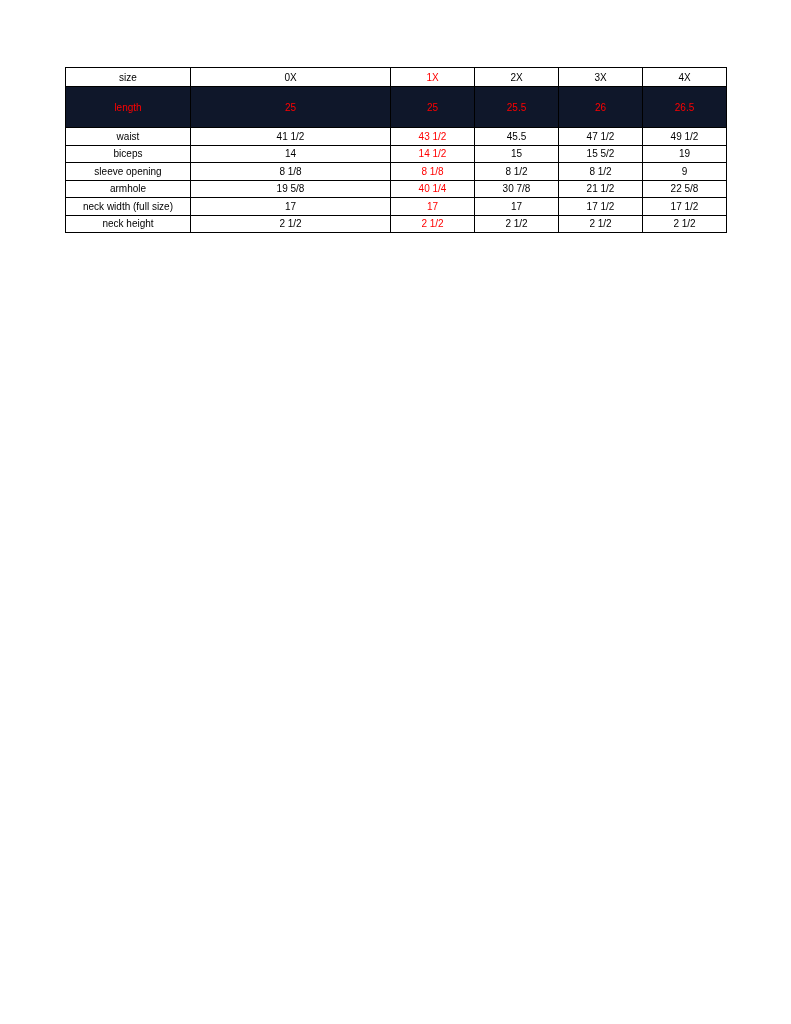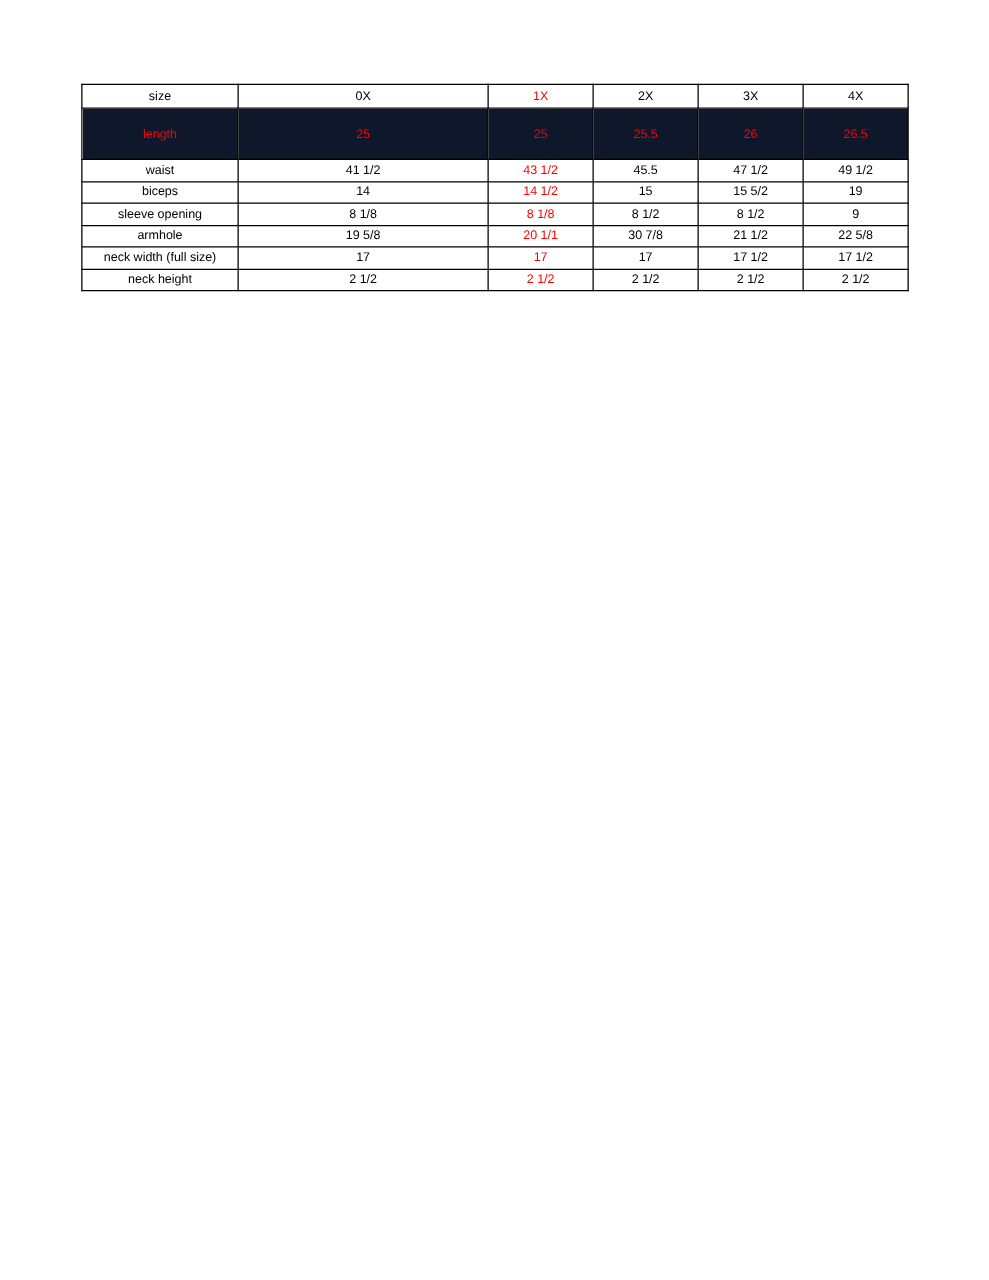--- a/index.html
+++ b/index.html
@@ -109,21 +109,21 @@
             <td class="plain">sleeve opening</td>
             <td class="plain">8 1/8</td>
             <td class="red">8 1/8</td>
             <td class="plain">8 1/2</td>
             <td class="plain">8 1/2</td>
             <td class="plain">9</td>
           </tr>
           <tr class="row-data">
             <td class="plain">armhole</td>
             <td class="plain">19 5/8</td>
-            <td class="red">20 1/1</td>
+            <td class="red">40 1/4</td>
             <td class="plain">30 7/8</td>
             <td class="plain">21 1/2</td>
             <td class="plain">22 5/8</td>
           </tr>
           <tr class="row-data">
             <td class="plain">neck width (full size)</td>
             <td class="plain">17</td>
             <td class="red">17</td>
             <td class="plain">17</td>
             <td class="plain">17 1/2</td>

